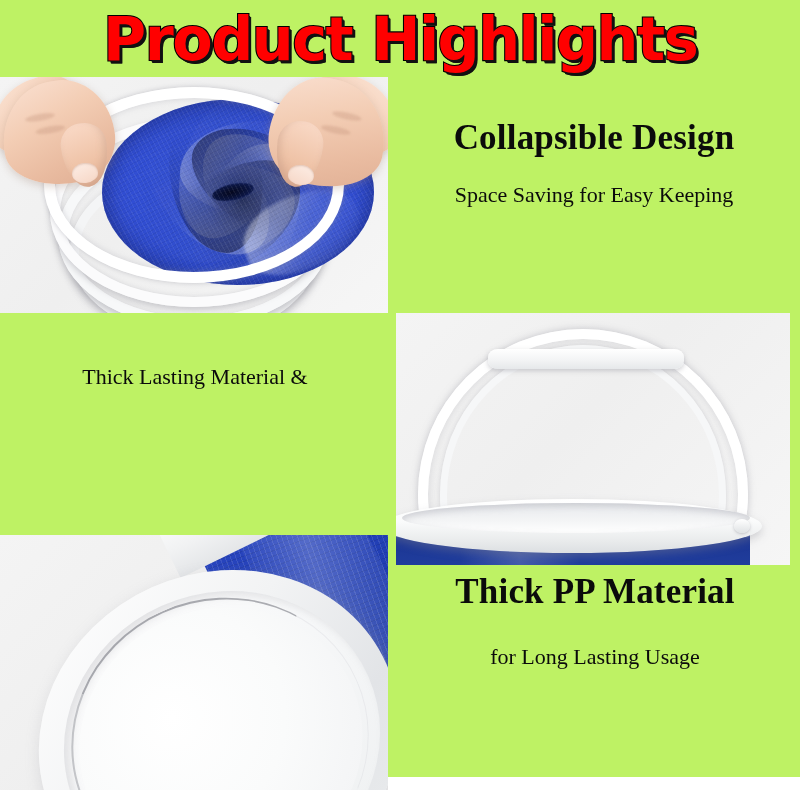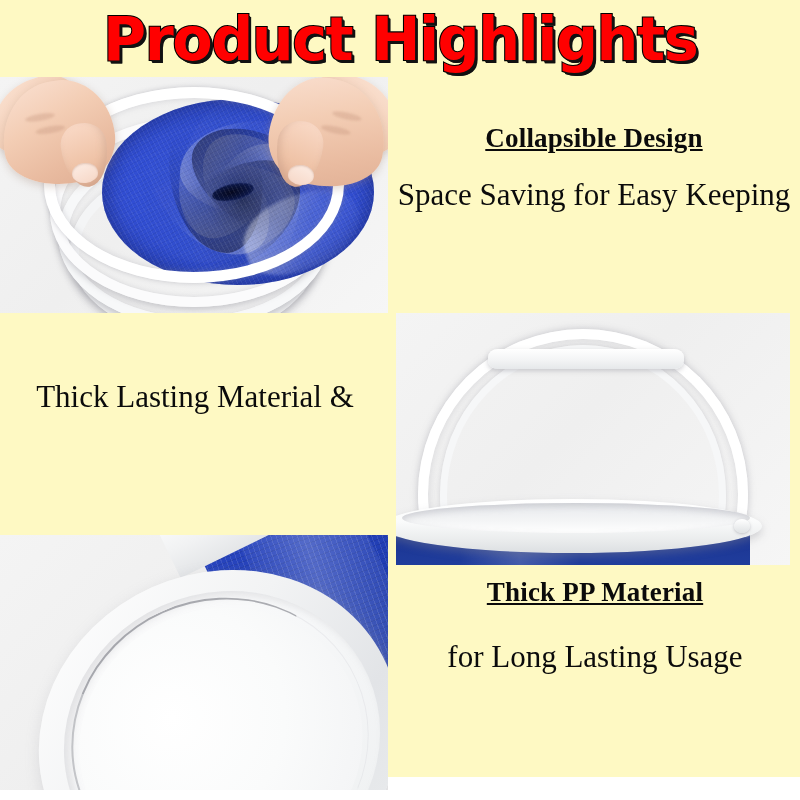--- a/index.html
+++ b/index.html
@@ -6,21 +6,21 @@
   * { box-sizing: border-box; margin: 0; padding: 0; }
   html, body {
     width: 800px; height: 800px;
     background: #ffffff;
     font-family: "Liberation Serif", serif;
     overflow: hidden;
   }
   .page {
     position: relative;
     width: 800px; height: 777px;
-    background: #fef9c3;
+    background: #bef264;
   }
 
   
   .title-bar {
     position: absolute;
     left: 0; top: 2px;
     width: 800px; height: 74px;
     display: flex; align-items: center; justify-content: center;
   }
   .title-text {
@@ -363,31 +363,29 @@
     background: linear-gradient(180deg,#ffffff 0%,#f1f2f3 60%,#e4e6e8 100%);
     transform: rotate(-26deg);
     transform-origin: left top;
   }
 
   
   .txt-block { position: absolute; text-align: center; color: #0b0b0b; }
   .txt-head {
     font-family: "Liberation Serif", serif;
     font-weight: bold;
-    font-size: 27px;
+    font-size: 35px;
     line-height: 32px;
     letter-spacing: .2px;
-    text-decoration: underline;
   }
   .txt-body {
     font-family: "Liberation Serif", serif;
     font-weight: normal;
-    font-size: 31px;
+    font-size: 22px;
     line-height: 38px;
-    margin-top: 20px;
   }
   #text-collapsible { left: 392px; top: 122px; width: 404px; }
   #text-collapsible .txt-head { margin-bottom: 22px; }
   #text-handle      { left: 2px;   top: 358px; width: 386px; }
   #text-handle .txt-head { margin-bottom: 20px; }
   #text-material    { left: 394px; top: 576px; width: 402px; }
   #text-material .txt-head { margin-bottom: 30px; }
 </style>
 </head>
 <body>

